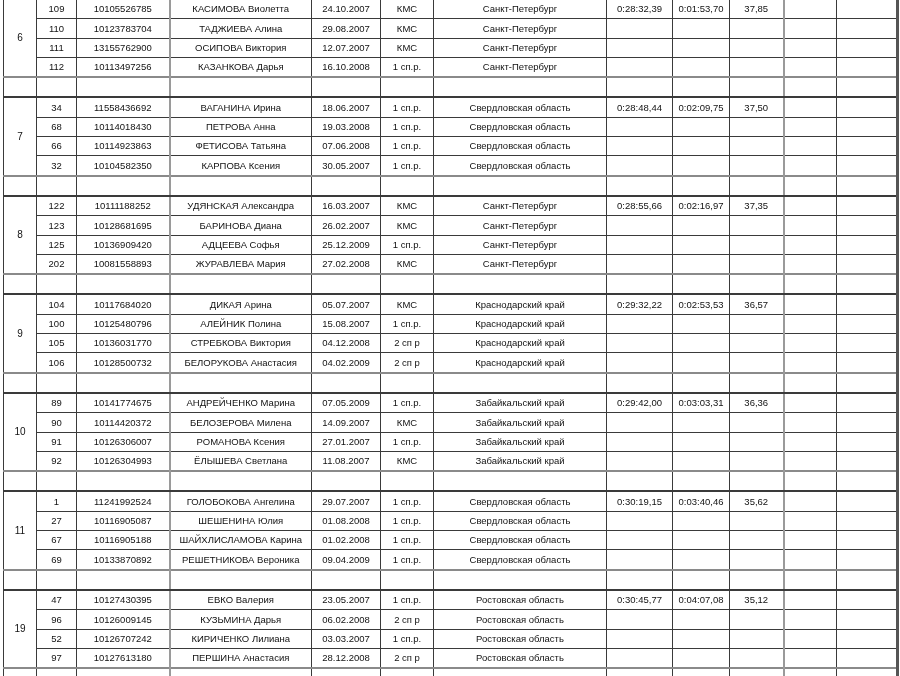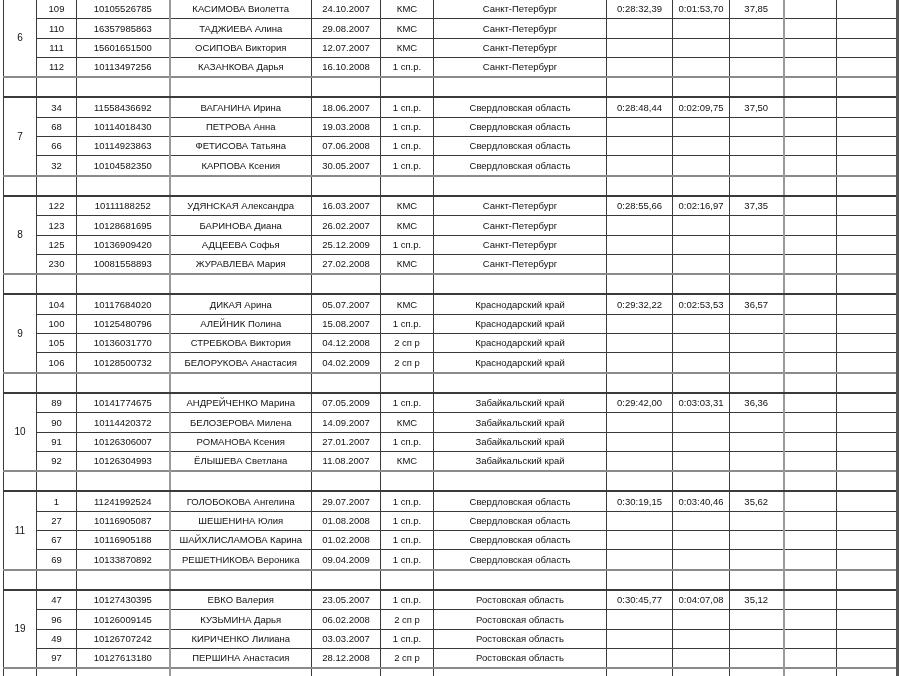--- a/index.html
+++ b/index.html
@@ -79,34 +79,34 @@
         <td>КМС</td>
         <td>Санкт-Петербург</td>
         <td class="total-time">0:28:32,39</td>
         <td>0:01:53,70</td>
         <td>37,85</td>
         <td class="sep-thick"></td>
         <td class="last-col"></td>
       </tr>
       <tr>
         <td>110</td>
-        <td>16357985863</td>
+        <td>10123783704</td>
         <td class="sep-thick">ТАДЖИЕВА Алина</td>
         <td>29.08.2007</td>
         <td>КМС</td>
         <td>Санкт-Петербург</td>
         <td></td>
         <td></td>
         <td></td>
         <td class="sep-thick"></td>
         <td class="last-col"></td>
       </tr>
       <tr>
         <td>111</td>
-        <td>15601651500</td>
+        <td>13155762900</td>
         <td class="sep-thick">ОСИПОВА Виктория</td>
         <td>12.07.2007</td>
         <td>КМС</td>
         <td>Санкт-Петербург</td>
         <td></td>
         <td></td>
         <td></td>
         <td class="sep-thick"></td>
         <td class="last-col"></td>
       </tr>
@@ -238,21 +238,21 @@
         <td>25.12.2009</td>
         <td>1 сп.р.</td>
         <td>Санкт-Петербург</td>
         <td></td>
         <td></td>
         <td></td>
         <td class="sep-thick"></td>
         <td class="last-col"></td>
       </tr>
       <tr>
-        <td>230</td>
+        <td>202</td>
         <td>10081558893</td>
         <td class="sep-thick">ЖУРАВЛЕВА Мария</td>
         <td>27.02.2008</td>
         <td>КМС</td>
         <td>Санкт-Петербург</td>
         <td></td>
         <td></td>
         <td></td>
         <td class="sep-thick"></td>
         <td class="last-col"></td>
@@ -493,21 +493,21 @@
         <td>06.02.2008</td>
         <td>2 сп р</td>
         <td>Ростовская область</td>
         <td></td>
         <td></td>
         <td></td>
         <td class="sep-thick"></td>
         <td class="last-col"></td>
       </tr>
       <tr>
-        <td>49</td>
+        <td>52</td>
         <td>10126707242</td>
         <td class="sep-thick">КИРИЧЕНКО Лилиана</td>
         <td>03.03.2007</td>
         <td>1 сп.р.</td>
         <td>Ростовская область</td>
         <td></td>
         <td></td>
         <td></td>
         <td class="sep-thick"></td>
         <td class="last-col"></td>

